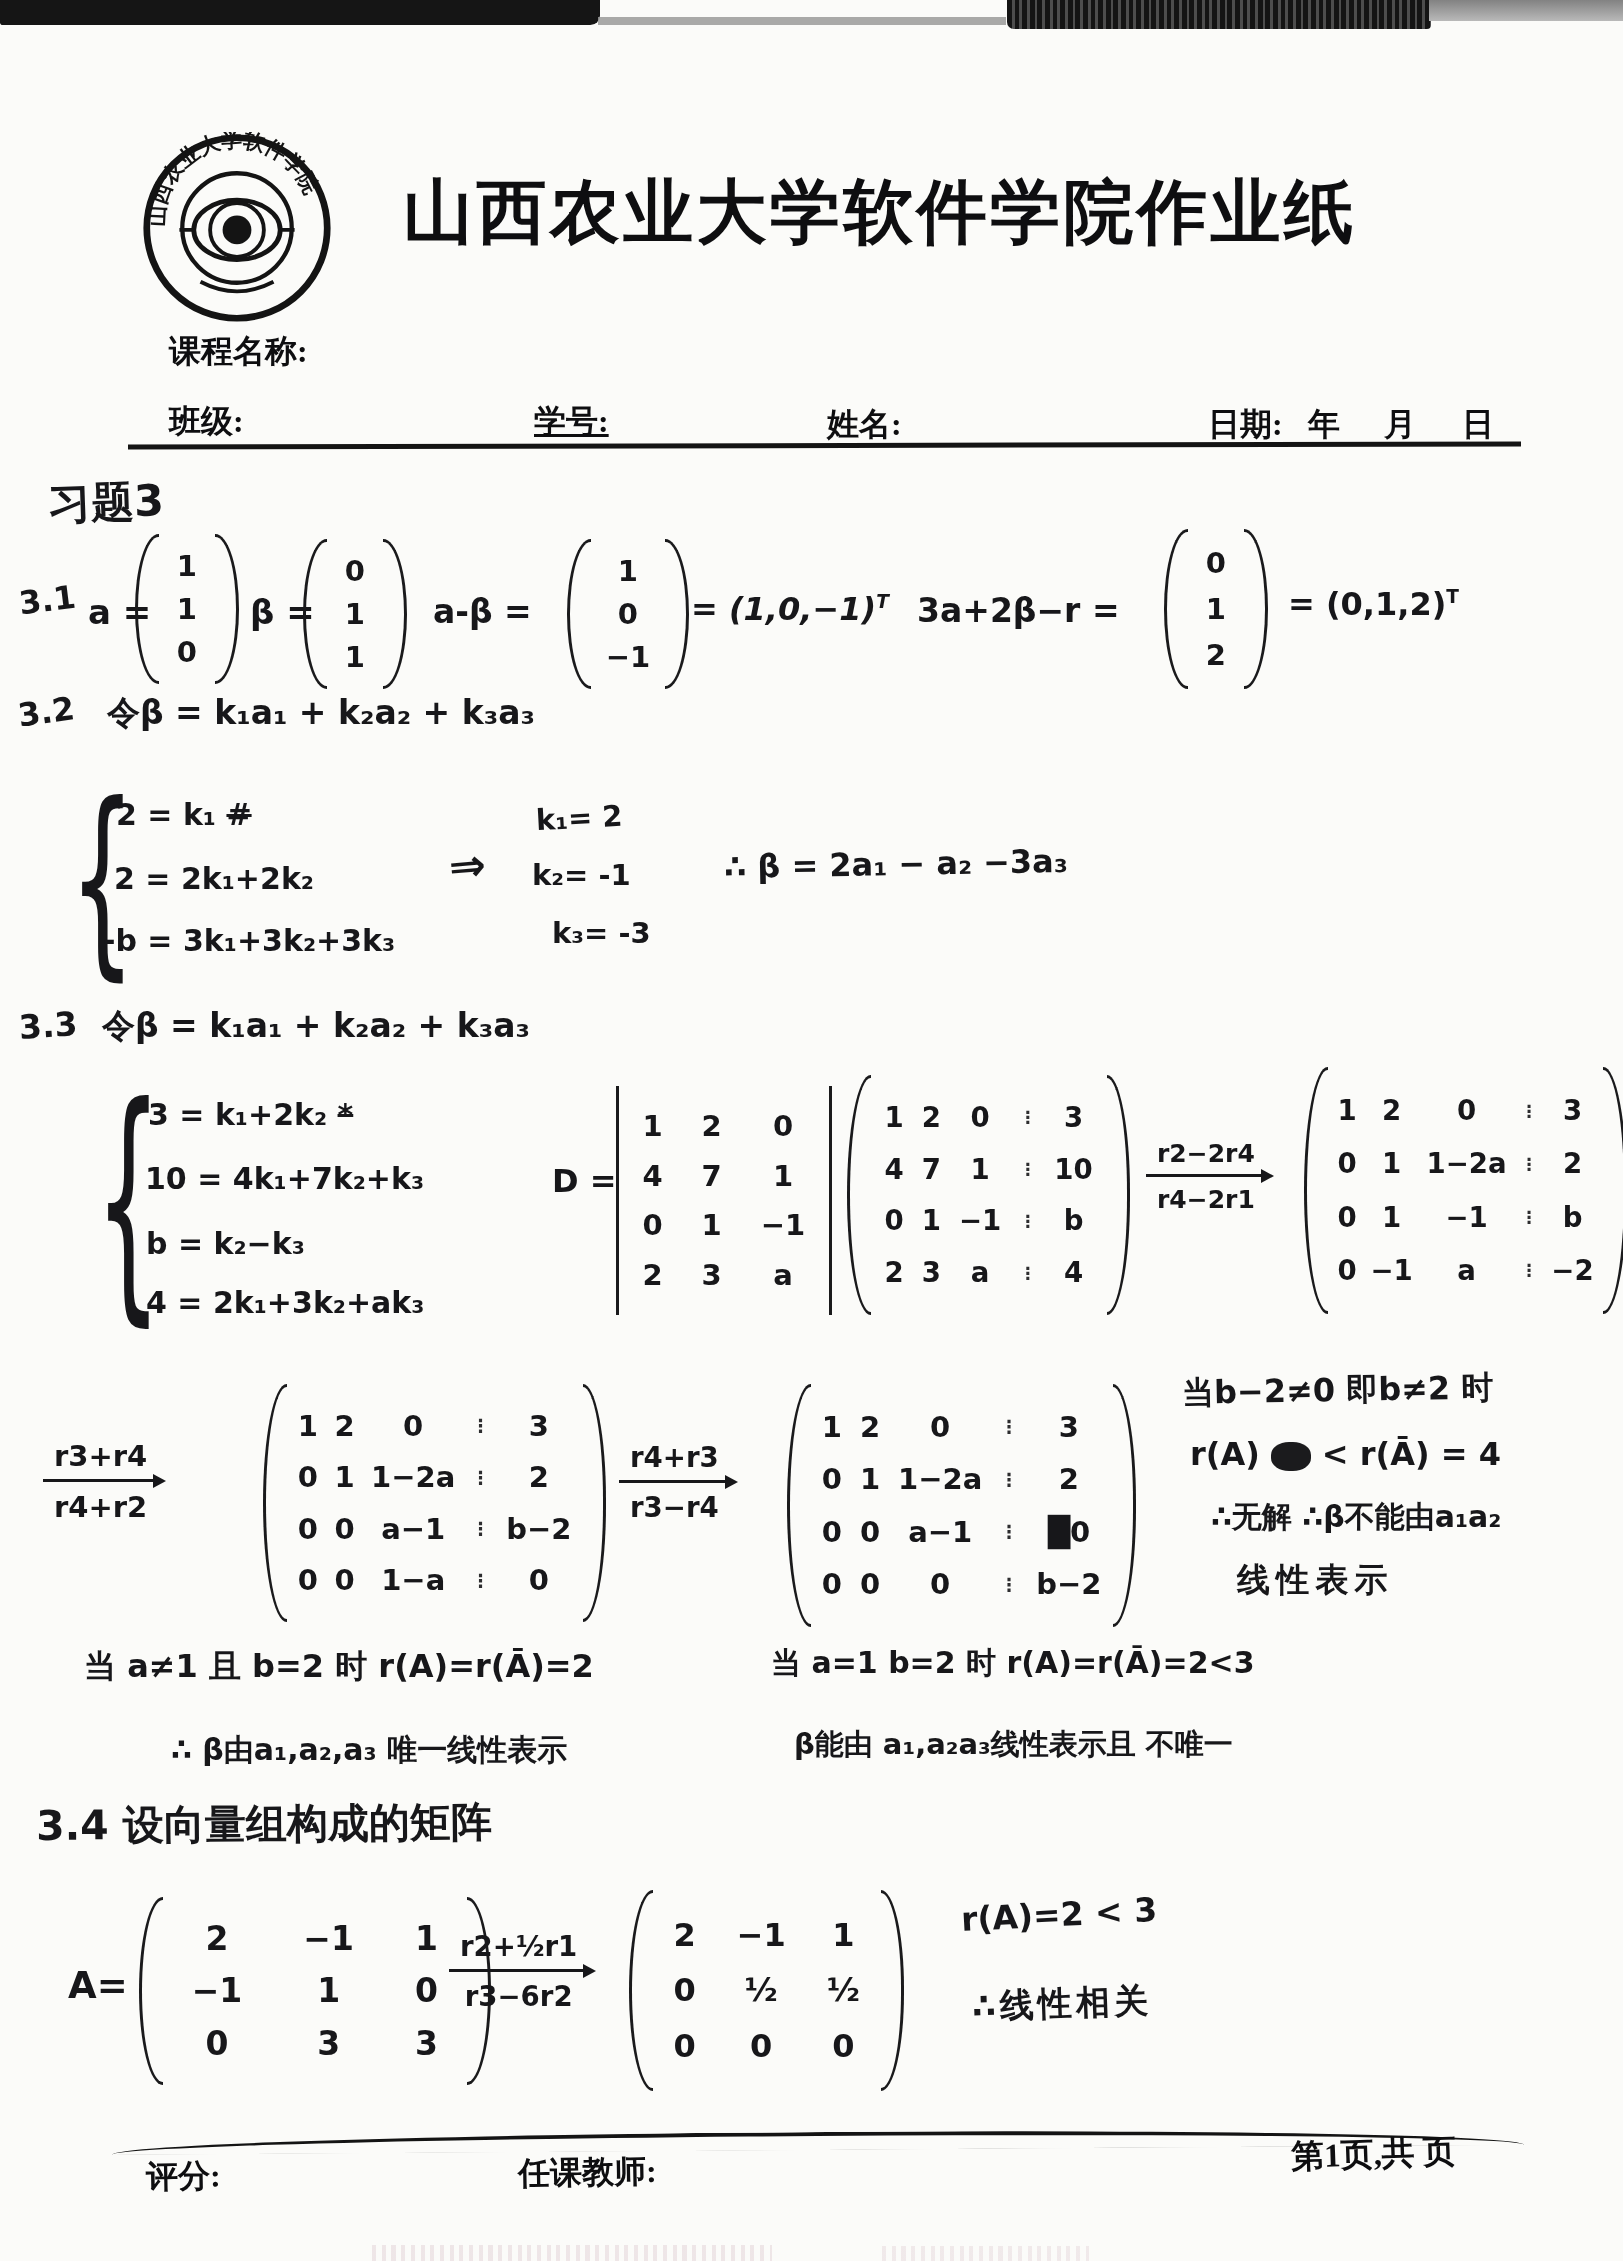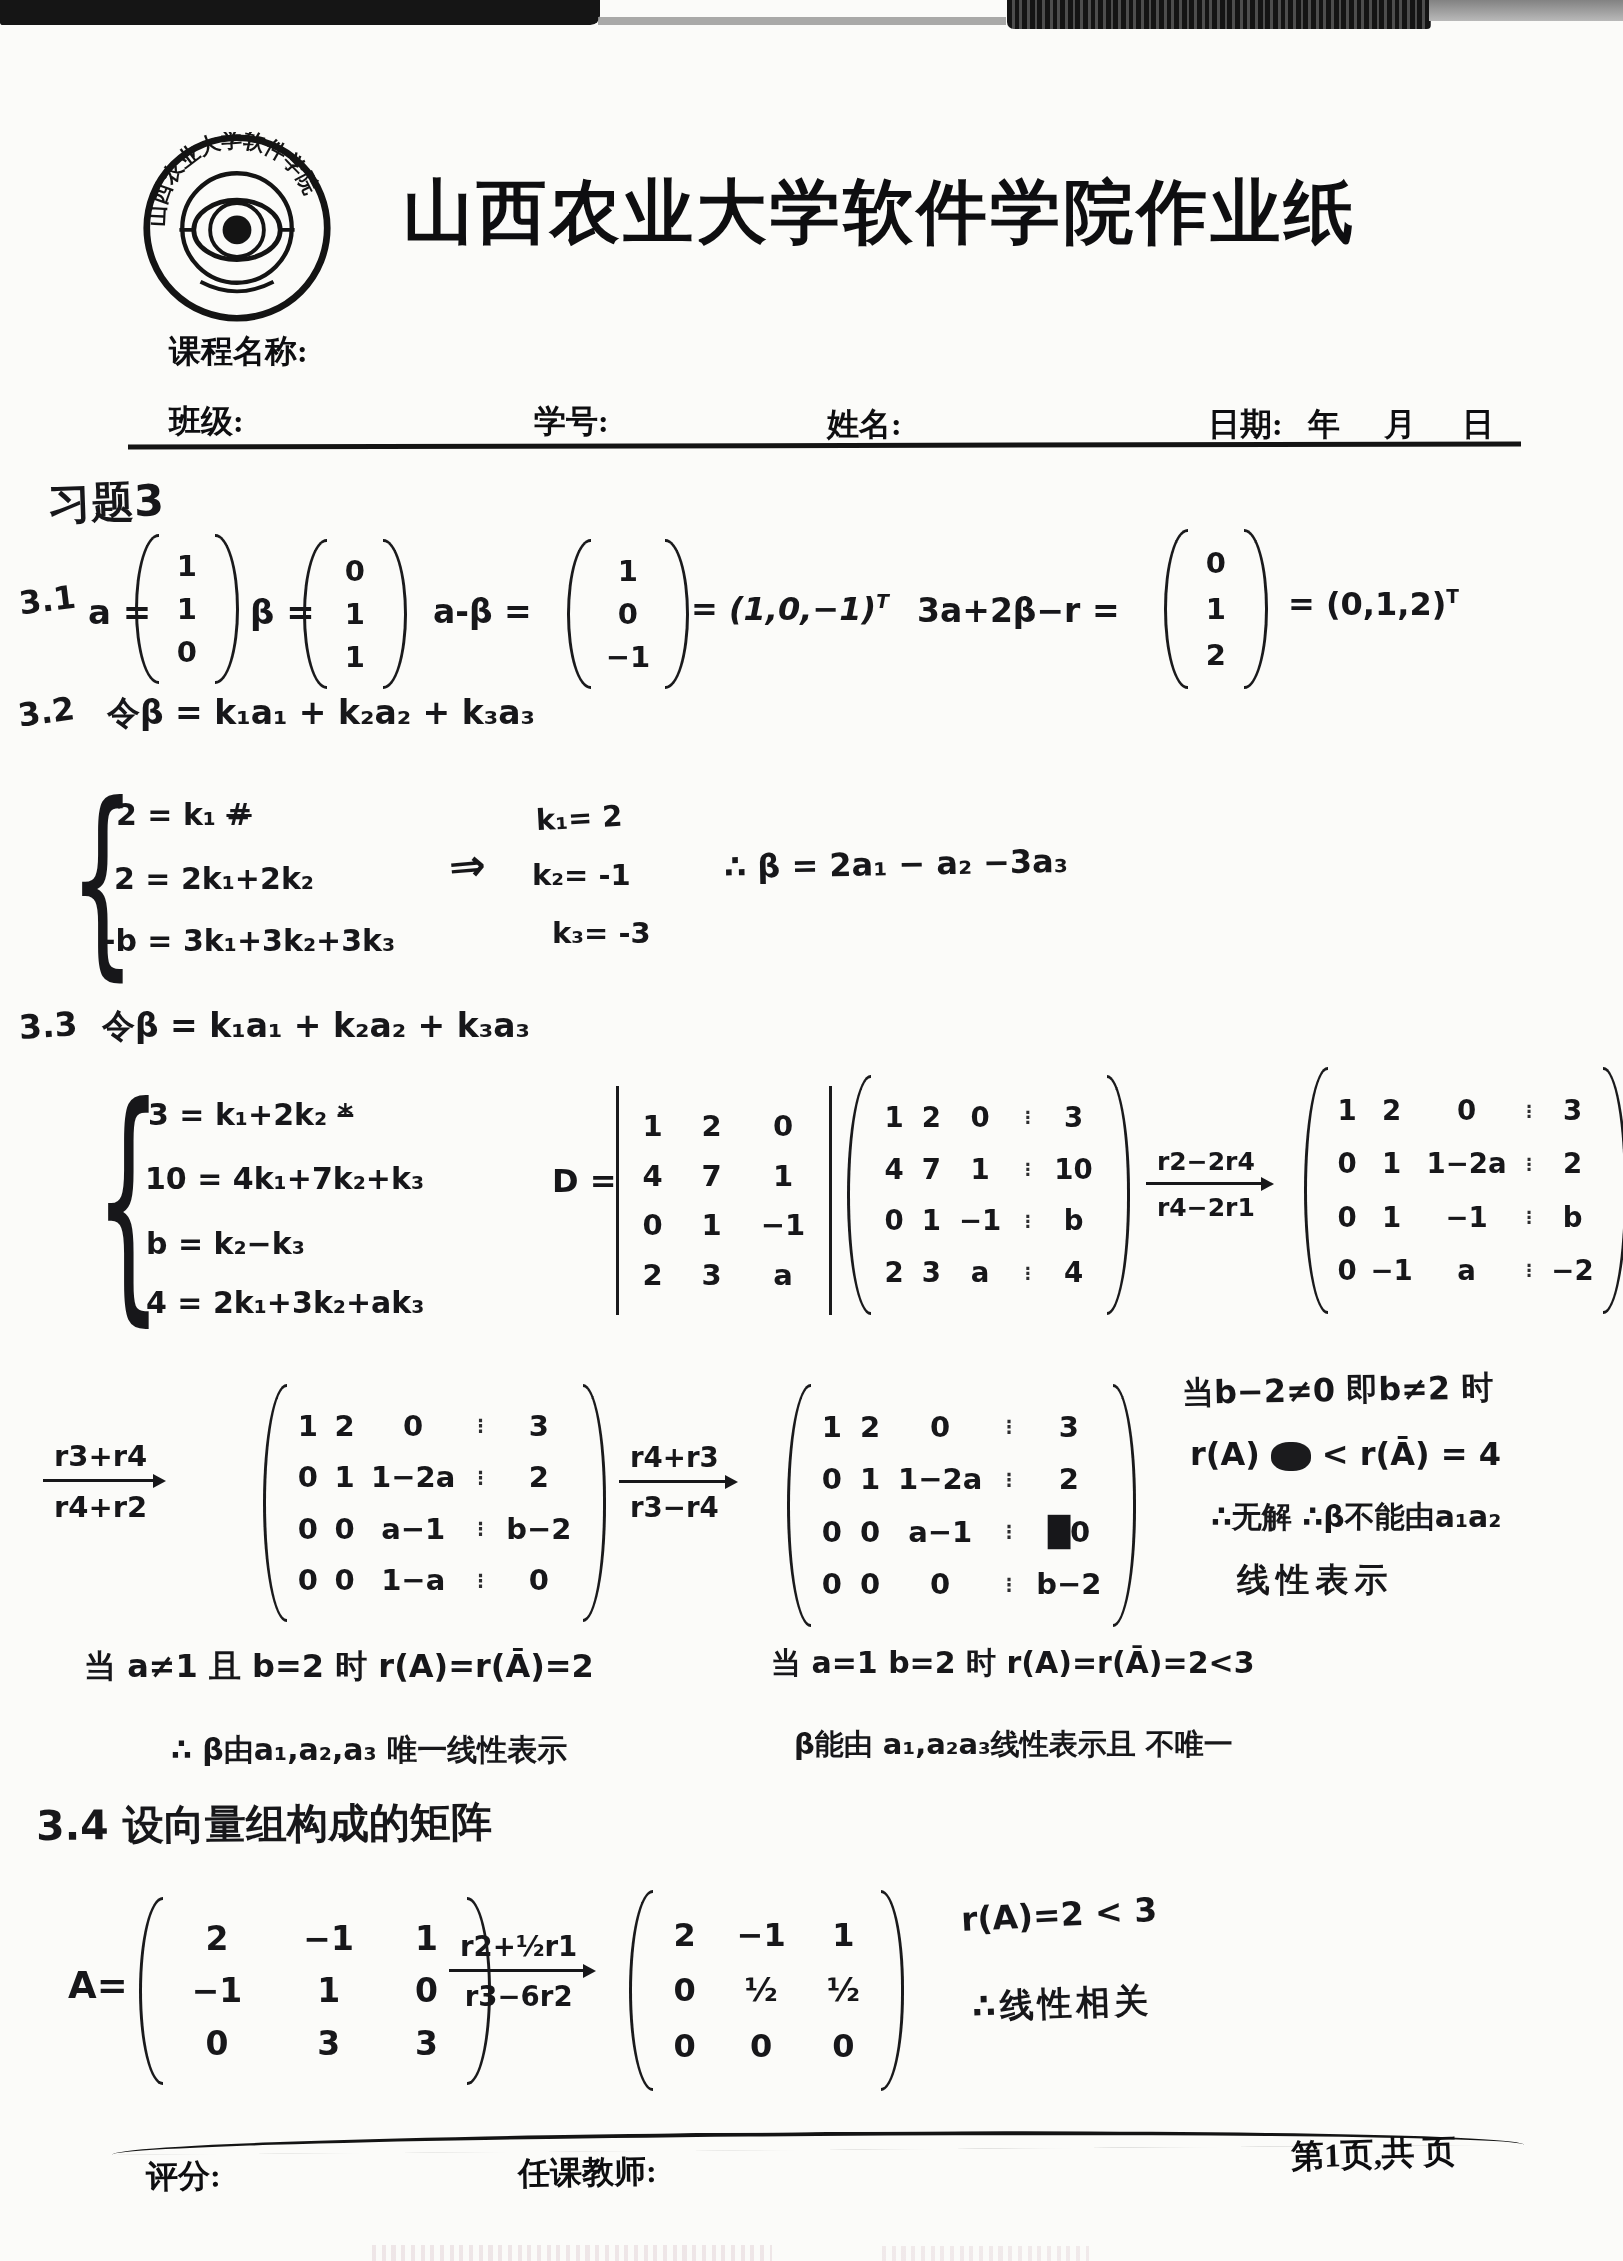--- a/index.html
+++ b/index.html
@@ -53,21 +53,21 @@
       <circle cx="100" cy="102" r="15" fill="#141414"></circle>
       <path d="M 40,102 h 15 M 145,102 h 15" stroke="#141414" stroke-width="4"></path>
       <path d="M 62,156 q 38,20 76,0" fill="none" stroke="#141414" stroke-width="4"></path>
     </svg>
   </div>
 
   <div class="abs printed" style="left:403px;top:174px;font-size:70px;letter-spacing:3.4px;">山西农业大学软件学院作业纸</div>
 
   <div class="abs printed" style="left:169px;top:334px;font-size:32px;">课程名称:</div>
   <div class="abs printed" style="left:169px;top:404px;font-size:32px;">班级:</div>
-  <div class="abs printed" style="left:534px;top:404px;font-size:32px;">学号:</div>
+  <div class="abs printed" style="left:534px;top:404px;font-size:32px;text-decoration:underline;">学号:</div>
   <div class="abs printed" style="left:827px;top:407px;font-size:32px;">姓名:</div>
   <div class="abs printed" style="left:1208px;top:407px;font-size:32px;">日期:</div>
   <div class="abs printed" style="left:1308px;top:407px;font-size:32px;">年</div>
   <div class="abs printed" style="left:1384px;top:407px;font-size:32px;">月</div>
   <div class="abs printed" style="left:1462px;top:407px;font-size:32px;">日</div>
 
   <div class="abs" style="left:128px;top:443px;width:1393px;height:4.8px;background:#141414;transform:rotate(-0.12deg);"></div>
 
   <div class="abs hw" style="left:48px;top:479px;font-size:43px;transform:rotate(-2deg);">习题3</div>
 
@@ -183,21 +183,21 @@
         <div>b</div>
         <div>2</div>
         <div>3</div>
         <div>a</div>
         <div class="dots">⋮</div>
         <div>4</div>
       </div>
     <div class="pr"></div>
   </div>
 
-  <div class="rowop" style="left:1146px;top:1139px;font-size:25px;margin-top:8px;">
+  <div class="rowop" style="left:1146px;top:1139px;font-size:25px;">
     <span class="t">r2−2r4</span>
     <span class="b">r4−2r1</span>
   </div>
 
   <div class="matrix" style="left:1304px;top:1067px;height:247px;">
     <div class="pl"></div>
     <div class="grid" style="font-size: 27.6px; padding: 6.9px 9.7px; column-gap: 13.8px; grid-template-columns: repeat(5, auto);">
         <div>1</div>
         <div>2</div>
         <div>0</div>

